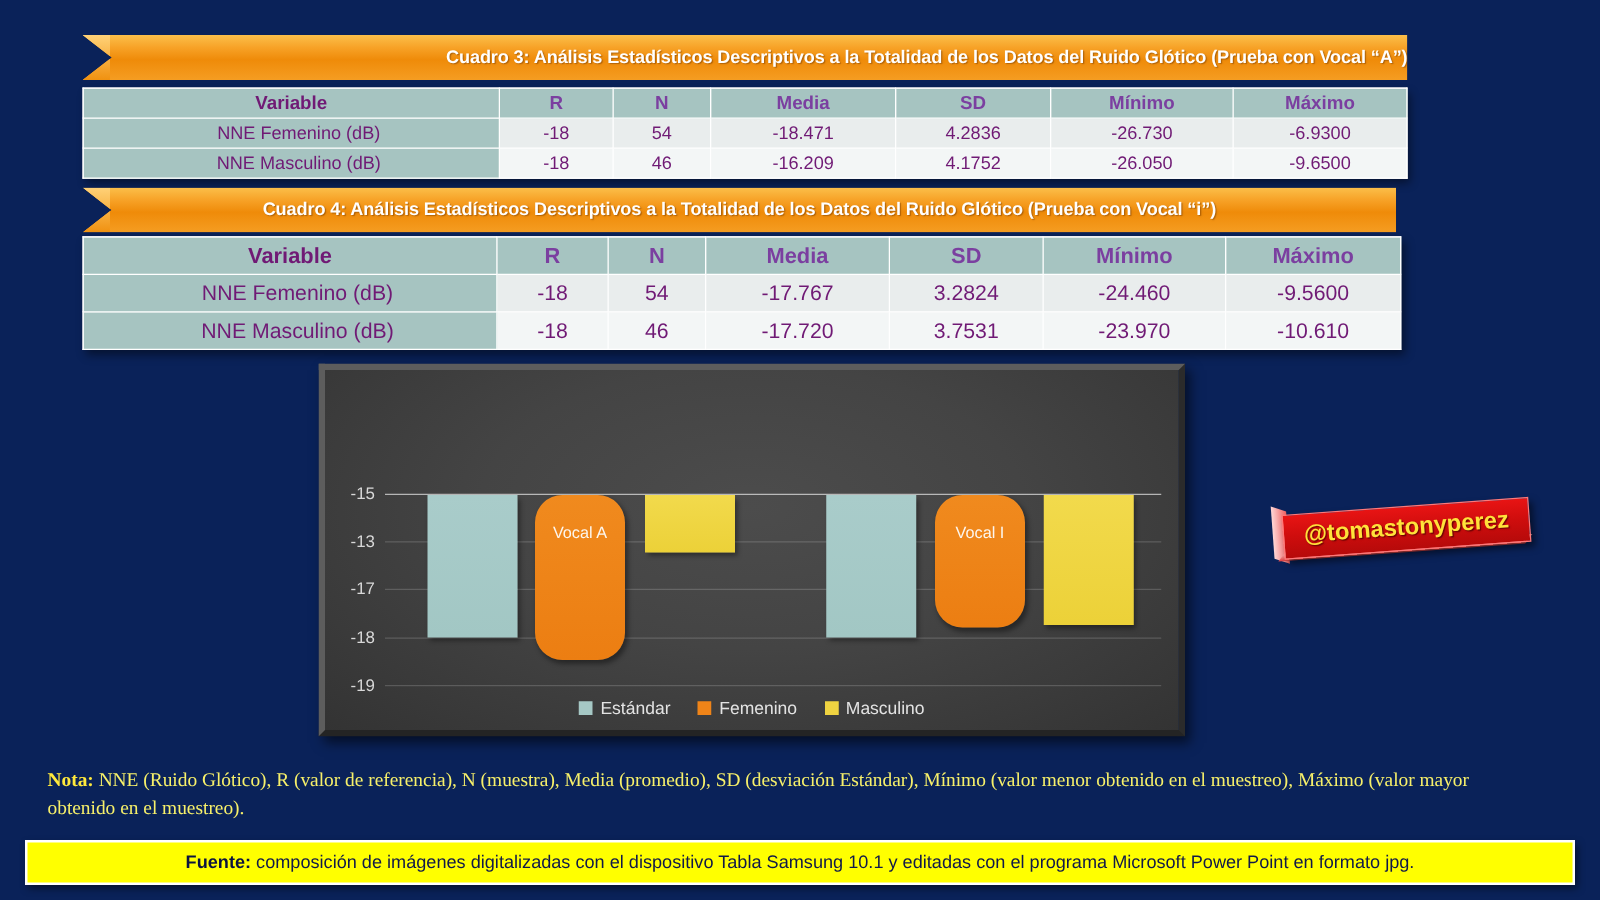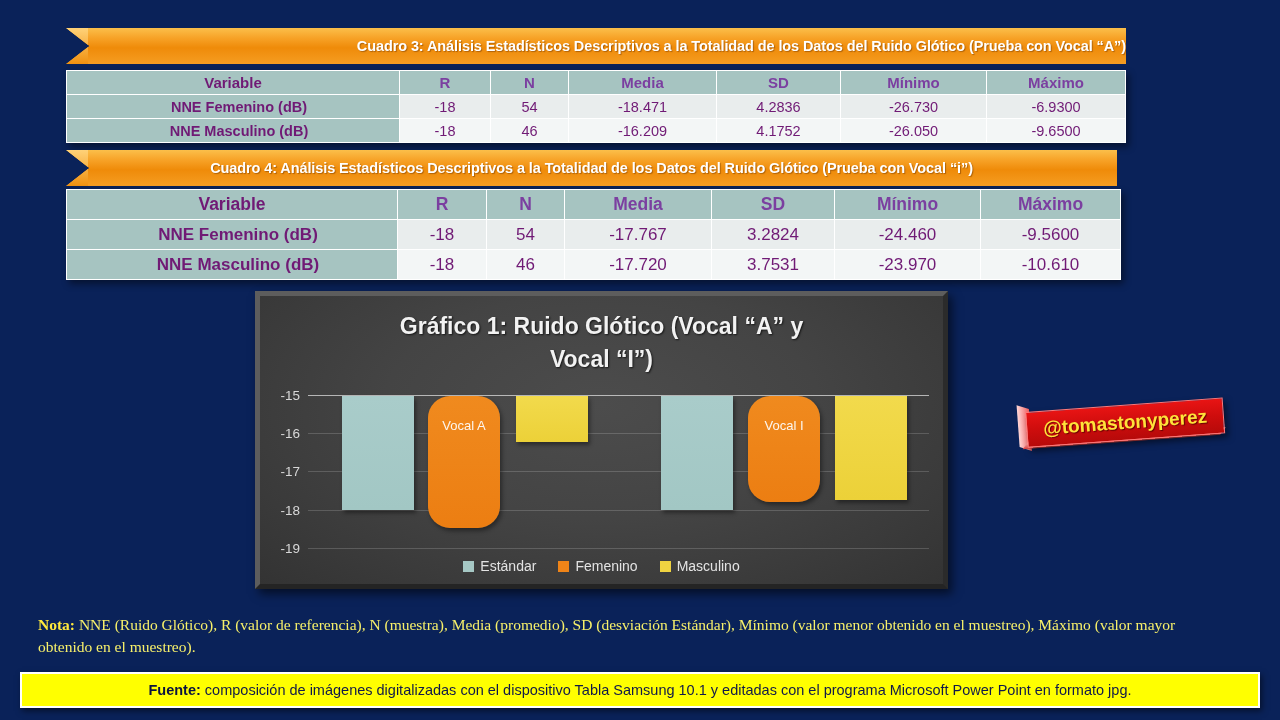--- a/index.html
+++ b/index.html
@@ -43,21 +43,21 @@
     box-shadow:3px 4px 7px rgba(0,0,0,.45);
   }
   .tbl td,.tbl th{
     border:1px solid #ffffff;
     text-align:center;
     color:#701a75;
     padding:0;
   }
   .tbl .hd{background:#a6c4c1;font-weight:bold;}
   .tbl .hd.purple{color:#7b3fa0;}
-  .tbl .var{background:#a6c4c1;font-weight:bold;padding-left:12px;}
+  .tbl .var{background:#a6c4c1;font-weight:normal;padding-left:12px;}
   .tbl .val{background:#e9eded;}
   .tbl .val.alt{background:#f3f6f6;}
 
   
   .chart{
     position:absolute;
     background:radial-gradient(ellipse at 50% 38%,#4c4c4c 0%,#444444 45%,#3a3a3a 78%,#333333 100%);
     border:5px solid;
     border-color:#5d5d5d #2b2b2b #242424 #5d5d5d;
     box-shadow:4px 5px 9px rgba(0,0,0,.55);
@@ -207,32 +207,28 @@
     <td class="val alt" style="font-size:17px;">-17.720</td>
     <td class="val alt" style="font-size:17px;">3.7531</td>
     <td class="val alt" style="font-size:17px;">-23.970</td>
     <td class="val alt" style="font-size:17px;">-10.610</td>
   </tr>
 </tbody>
   </table>
 
 <div class="chart" style="left:255px;top:291px;width:693px;height:298px;">
 
-  <div class="chart-title">
-    <div>Gráfico 1: Ruido Glótico (Vocal “A” y</div>
-    <div>Vocal “I”)</div>
-  </div>
 
   <div class="plot" style="left:48px;top:99px;right:14px;height:153px;">
 
     <div class="gline top" style="top:0px;">
       <span class="ytick">-15</span>
     </div>
     <div class="gline" style="top:38px;">
-      <span class="ytick">-16</span>
+      <span class="ytick">-13</span>
     </div>
     <div class="gline" style="top:76px;">
       <span class="ytick">-17</span>
     </div>
     <div class="gline" style="top:115px;">
       <span class="ytick">-18</span>
     </div>
     <div class="gline" style="top:153px;">
       <span class="ytick">-19</span>
     </div>

